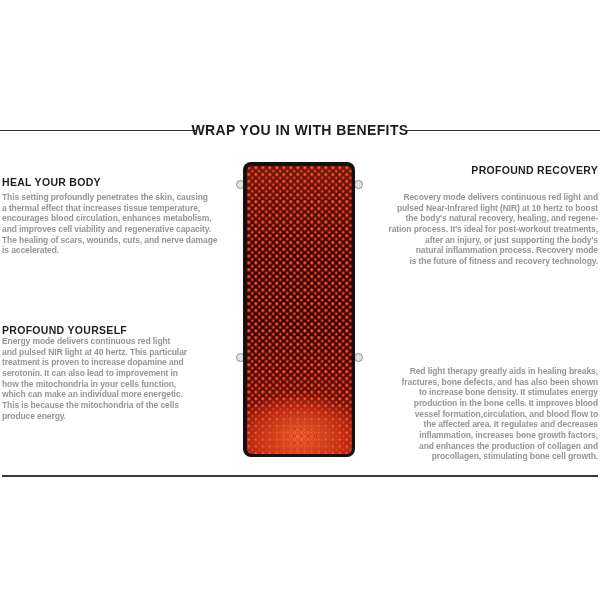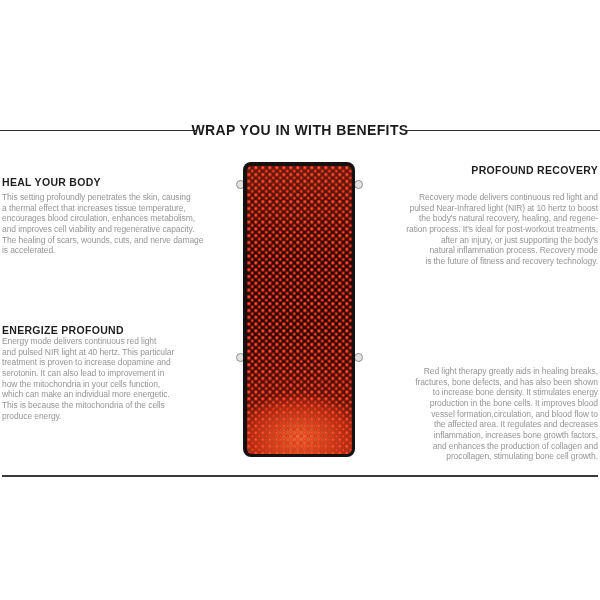--- a/index.html
+++ b/index.html
@@ -16,21 +16,21 @@
     text-align:center;font-size:14px;font-weight:bold;color:#1b1b1b;
     letter-spacing:0.4px;
   }
   
   .bheading{
     position:absolute;margin:0;font-size:10.5px;font-weight:bold;color:#1f1f1f;
     letter-spacing:0.3px;white-space:pre-line;line-height:13.5px;
   }
   .bpara{
     position:absolute;margin:0;font-size:8.5px;color:#969696;letter-spacing:-0.1px;
-    line-height:10.65px;white-space:pre-line;
+    line-height:10.65px;white-space:pre-line;font-weight:bold;
   }
   .align-left{left:2px;text-align:left;}
   .align-right{right:2px;text-align:right;}
   .heal-h{top:176px;}
   .heal-p{top:192px;}
   .energize-h{top:324px;}
   .energize-p{top:336px;}
   .recovery-h{top:164px;}
   .recovery-p{top:192px;margin-left:26px;}
   .pain-h{top:311px;}
@@ -73,21 +73,21 @@
   <div class="rule rule-right"></div>
 
   <h3 class="bheading align-left heal-h">HEAL YOUR BODY</h3>
   <p class="bpara align-left heal-p">This setting profoundly penetrates the skin, causing
 a thermal effect that increases tissue temperature,
 encourages blood circulation, enhances metabolism,
 and improves cell viability and regenerative capacity.
 The healing of scars, wounds, cuts, and nerve damage
 is accelerated.</p>
 
-  <h3 class="bheading align-left energize-h">ENERGIZE PROFOUND</h3>
+  <h3 class="bheading align-left energize-h">PROFOUND YOURSELF</h3>
   <p class="bpara align-left energize-p">Energy mode delivers continuous red light
 and pulsed NIR light at 40 hertz. This particular
 treatment is proven to increase dopamine and
 serotonin. It can also lead to improvement in
 how the mitochondria in your cells function,
 which can make an individual more energetic.
 This is because the mitochondria of the cells
 produce energy.</p>
 
   <h3 class="bheading align-right recovery-h">PROFOUND RECOVERY</h3>

